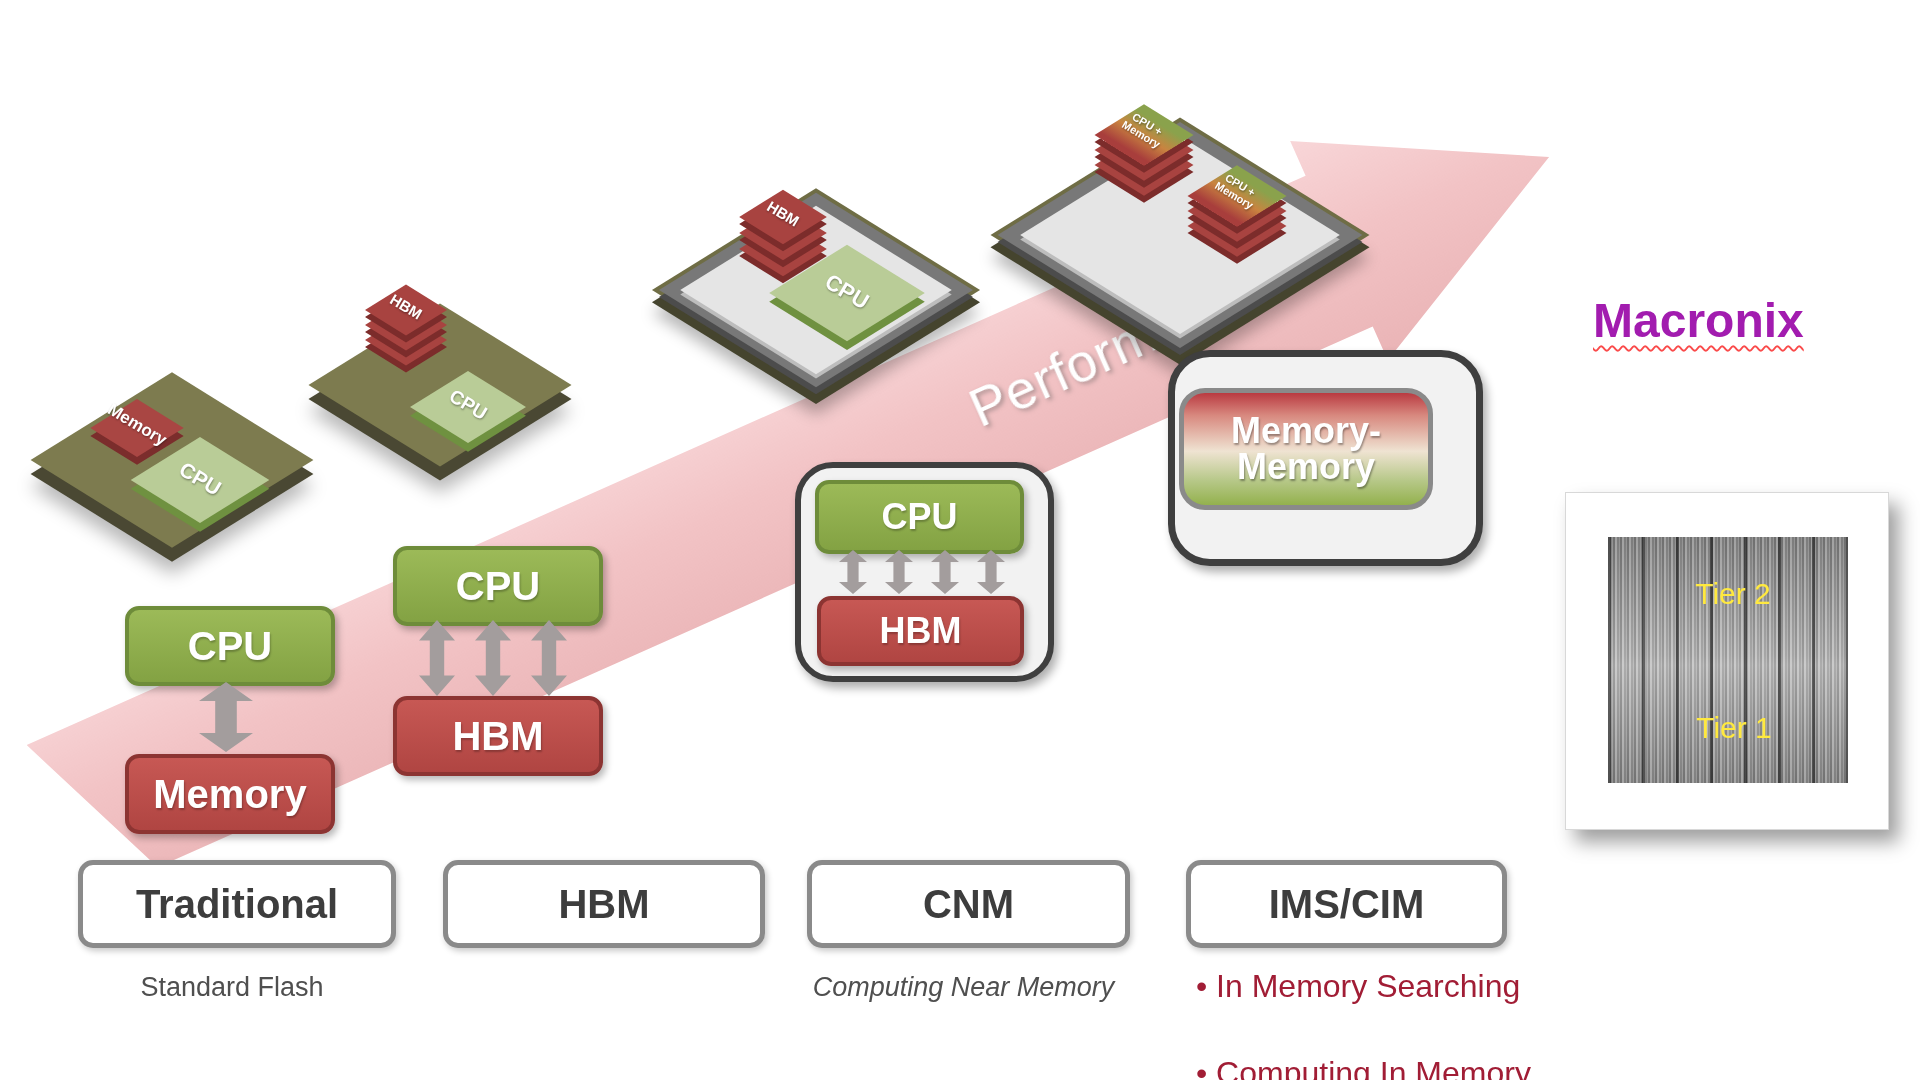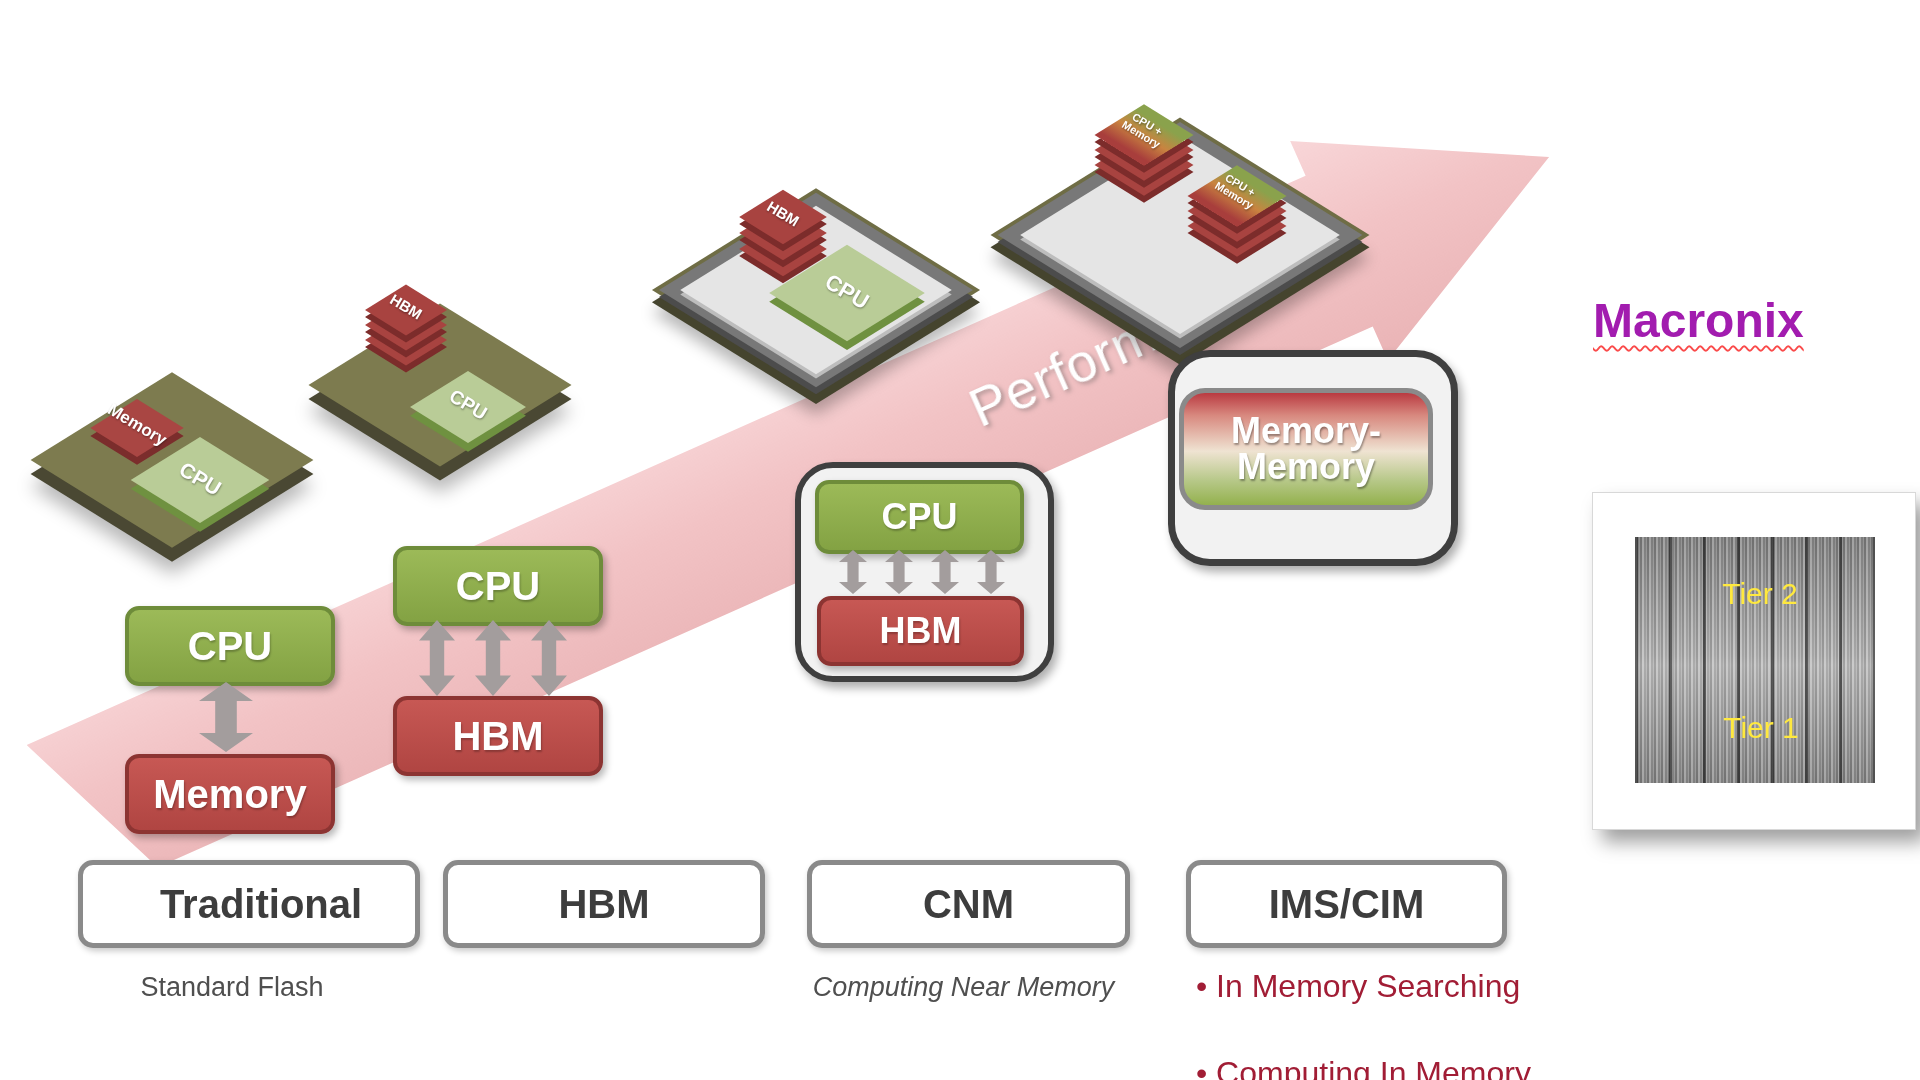--- a/index.html
+++ b/index.html
@@ -70,21 +70,21 @@
   .subtitle{position:absolute;top:972px;z-index:3;text-align:center;color:#4f4f4f;font-size:27px;}
   .bullet{position:absolute;z-index:3;color:#a11d35;font-size:32px;}
   .bullet::before{content:"• ";}
   
   .brand-line{position:absolute;z-index:3;color:#a21caf;font-weight:bold;}
   .wavy{text-decoration:underline wavy #fa4a4a;text-decoration-thickness:2px;text-underline-offset:8px;}
   .tm{font-size:30px;position:relative;top:-24px;margin-left:2px;}
   
   .die-frame{
     position:absolute;left:1565px;top:492px;width:322px;height:336px;z-index:3;
-    background:#ffffff;border:1px solid #d8d8d8;box-shadow:10px 12px 18px rgba(0,0,0,.38);margin-left:27px;
+    background:#ffffff;border:1px solid #d8d8d8;box-shadow:10px 12px 18px rgba(0,0,0,.38);
   }
   .die-sem{
     position:absolute;left:42px;top:44px;width:240px;height:246px;background-color:#9a9a9a;
     background-image:
       repeating-linear-gradient(90deg,rgba(10,10,10,.55) 0 3px,transparent 3px 34px),
       linear-gradient(180deg,rgba(0,0,0,.12) 0%,rgba(255,255,255,.22) 48%,rgba(255,255,255,.28) 52%,rgba(0,0,0,.10) 100%),
       repeating-linear-gradient(90deg,#b7b7b7 0 2px,#8d8d8d 2px 4px,#a6a6a6 4px 5px,#7e7e7e 5px 7px);
   }
   .tier-label{position:absolute;width:160px;text-align:center;color:#ffe93e;font-size:30px;}
 </style>
@@ -161,28 +161,28 @@
 
   <div class="big-round" style="left:795px;top:462px;width:247px;height:208px;">
     <div class="btn btn-green" style="left:14px;top:12px;width:201px;height:66px;font-size:36px;">CPU</div>
     <div class="dbl-arrow" style="left:38px;top:82px;width:28px;height:44px;"></div>
     <div class="dbl-arrow" style="left:84px;top:82px;width:28px;height:44px;"></div>
     <div class="dbl-arrow" style="left:130px;top:82px;width:28px;height:44px;"></div>
     <div class="dbl-arrow" style="left:176px;top:82px;width:28px;height:44px;"></div>
     <div class="btn btn-red" style="left:16px;top:128px;width:199px;height:62px;font-size:36px;">HBM</div>
   </div>
 
-  <div class="big-round" style="left:1168px;top:350px;width:276px;height:202px;border-width:7px;border-radius:42px;">
+  <div class="big-round" style="left:1168px;top:350px;width:276px;height:202px;border-width:7px;border-radius:42px;padding-left:25px;">
     <div class="mc-inner">
       <span>Memory-</span>
       <span>Memory</span>
     </div>
   </div>
 
-  <div class="catbox" style="left:78px;width:308px;padding-left:24px;">Traditional</div>
+  <div class="catbox" style="left:78px;width:308px;">Traditional</div>
   <div class="catbox" style="left:443px;width:312px;">HBM</div>
   <div class="catbox" style="left:807px;width:313px;">CNM</div>
   <div class="catbox" style="left:1186px;width:311px;">IMS/CIM</div>
 
   <div class="subtitle" style="left:78px;width:308px;">Standard Flash</div>
   <div class="subtitle" style="left:797px;width:333px;font-style:italic;">Computing Near Memory</div>
 
   <div class="bullet" style="left:1196px;top:968px;">In Memory Searching</div>
   <div class="bullet" style="left:1196px;top:1021px;margin-top:34px;">Computing In Memory</div>
 

